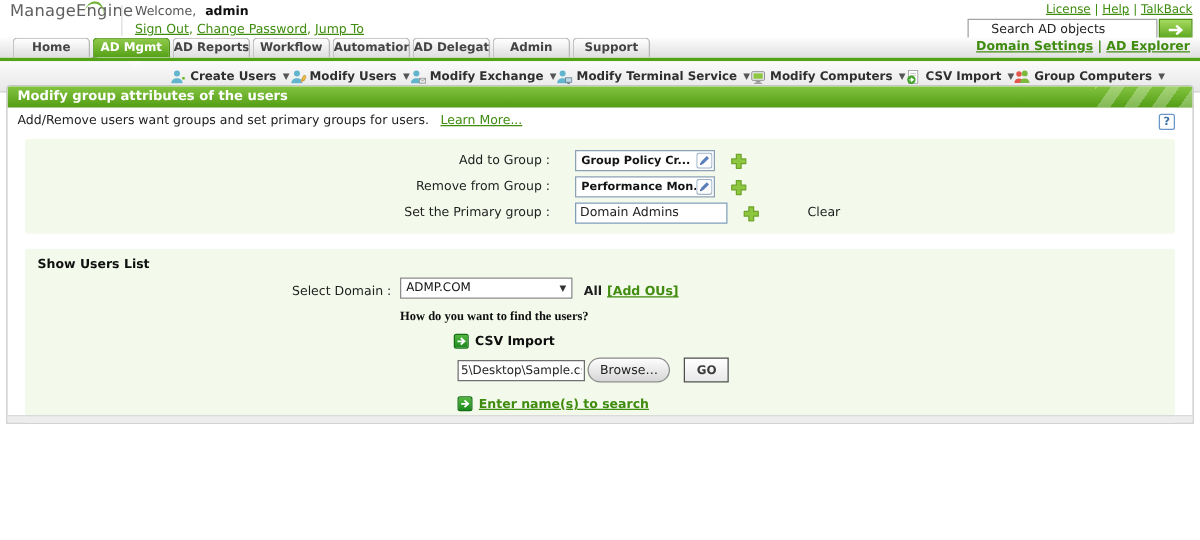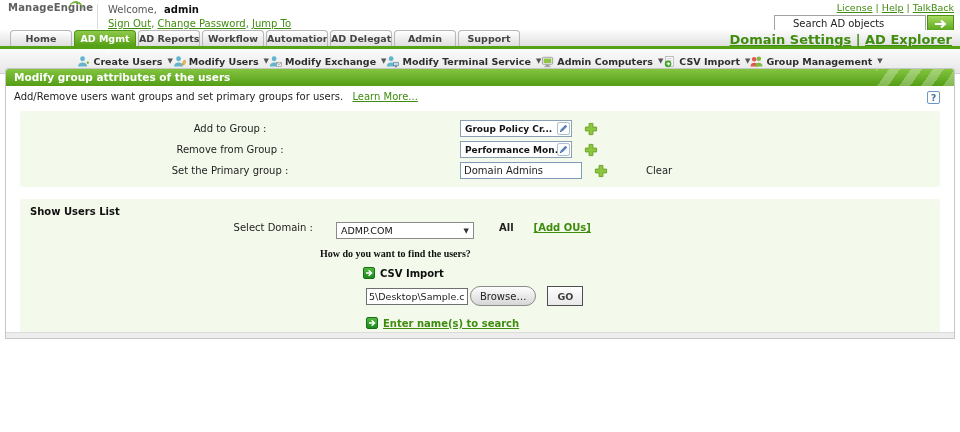--- a/index.html
+++ b/index.html
@@ -2,21 +2,21 @@
 <html><head>
 <meta charset="utf-8">
 <style>
   * { box-sizing: border-box; margin: 0; padding: 0; }
   html,body { width:960px; height:432px; background:#fff; font-family:"DejaVu Sans",sans-serif; font-size:10px; color:#333; overflow:hidden; position:relative; }
   a { text-decoration:underline; cursor:pointer; }
 
   
   .topbar { height:30px; position:relative; background:#fff; }
   .logo { position:absolute; left:8px; top:3px; line-height:1; }
-  .logo-line1 { font-size:10px; font-weight:bold; color:#606060; letter-spacing:.2px; position:relative; }
+  .logo-line1 { font-size:13px; font-weight:normal; color:#606060; letter-spacing:.2px; position:relative; }
   .logo-swirl { position:absolute; left:60px; top:-2px; width:16px; height:11px; border-top:2.5px solid #76b43c; border-radius:50% 50% 0 0/100% 100% 0 0; transform:rotate(10deg); }
   .logo-line2 { font-size:14px; font-weight:bold; color:#3b3b3b; letter-spacing:-.3px; margin-top:16px; }
   .logo-plus { color:#8cc63f; font-style:italic; font-weight:bold; font-size:11px; }
   .welcome-block { position:absolute; left:97px; top:4px; padding-left:10px; border-left:1px solid #dcdcdc; }
   .welcome-line { color:#555; }
   .welcome-line b { color:#111; margin-left:4px; }
   .session-line { margin-top:3px; }
   .green-link { color:#3f8c0f; }
   .sep { color:#3f8c0f; }
   .top-right { position:absolute; right:6px; top:2px; text-align:right; }
@@ -25,53 +25,53 @@
   .search-input { width:152px; height:17px; border:1px solid #a3a3a3; font-size:10px; padding:1px 18px; font-family:"DejaVu Sans",sans-serif; color:#222; }
   .go-btn { width:27px; height:17px; margin-left:1px; background:linear-gradient(#a6d95e,#59a51c); border:1px solid #4c9114; display:flex; align-items:center; justify-content:center; cursor:pointer; padding:0; }
 
   
   .tabbar { height:16px; background:linear-gradient(#fdfdfd,#e0e0e0); position:relative; }
   .tabs { position:absolute; left:10px; bottom:0; display:flex; gap:2px; }
   .tab { width:62px; height:16px; line-height:15px; text-align:center; font-size:9.5px; font-weight:bold; color:#444;
          background:linear-gradient(#ffffff,#dedede); border:1px solid #b7b7b7; border-bottom:none; border-radius:4px 4px 0 0; cursor:pointer;
          white-space:nowrap; overflow:hidden; }
   .tab.active { background:linear-gradient(#8fc94a,#54a015); color:#fff; border-color:#4c9413; }
-  .quick-links { position:absolute; right:8px; top:2px; font-size:13px; font-weight:bold; }
+  .quick-links { position:absolute; right:8px; top:2px; font-size:10px; font-weight:bold; }
   .greenline { height:3px; background:#54a316; }
   .notch { position:absolute; left:102px; top:49px; width:0; height:0; border-left:6px solid transparent; border-right:6px solid transparent; border-top:5px solid #fbfbfb; z-index:5; }
 
   
-  .toolbar { height:25px; background:linear-gradient(#fbfbfb,#e7e7e7); border-bottom:1px solid #cfcfcf; display:flex; align-items:center; justify-content:center; padding:0 28px; }
+  .toolbar { height:25px; background:linear-gradient(#fbfbfb,#e7e7e7); border-bottom:1px solid #cfcfcf; display:flex; align-items:center; justify-content:flex-end; padding:0 28px; }
   .tool-item { display:flex; align-items:center; gap:3px; font-size:9.5px; font-weight:bold; color:#2f2f2f; cursor:pointer; white-space:nowrap; }
   .caret { font-size:7px; color:#555; margin-left:2px; }
   .ticon { width:13px; height:13px; display:block; }
 
   
   .content-box { position:absolute; left:5px; right:5px; top:68px; height:271px; background:#fff; border:1px solid #c6c6c6; border-radius:3px 3px 0 0; overflow:hidden; }
   .box-header { height:17px; background:linear-gradient(#83c440,#549d15); border-radius:2px 2px 0 0; color:#fff; font-weight:bold; font-size:10.5px; line-height:17px; padding-left:8px; position:relative; overflow:hidden; }
   .box-header::after { content:""; position:absolute; right:0; top:0; bottom:0; width:78px;
         background:repeating-linear-gradient(-55deg, rgba(255,255,255,.28) 0 9px, rgba(255,255,255,0) 9px 18px); }
   .desc-row { padding:5px 8px 3px; position:relative; font-size:10px; color:#1e1e1e; }
   .learn-more { margin-left:6px; }
   .help-btn { position:absolute; right:14px; top:5px; width:13px; height:13px; border:1px solid #6b96c8; border-radius:2px; color:#3a6ea5; background:#fdfdfd; font-size:9px; font-weight:bold; text-align:center; line-height:12px; cursor:pointer; }
 
   .panel { margin:6px 14px 0; background:#f3f9eb; border-radius:3px; }
   .panel-1 { padding:5px 0 4px; }
   .form-row { display:flex; align-items:center; margin:4px 0; height:17px; }
-  .form-label { width:440px; text-align:center; padding-right:20px; color:#1e1e1e; }
+  .form-label { width:440px; text-align:right; padding-right:20px; color:#1e1e1e; }
   .group-box { width:112px; height:17px; border:1px solid #8ba0b5; background:#fff; display:flex; align-items:center; padding:1px 1px 1px 4px; cursor:pointer; }
   .group-box .gval { flex:1; font-weight:bold; font-size:9px; color:#131313; white-space:nowrap; overflow:hidden; }
   .edit-icon { width:13px; height:13px; flex:0 0 13px; }
   .plus-icon { margin-left:12px; width:14px; height:14px; cursor:pointer; }
   .text-input { width:122px; height:17px; border:1px solid #7f9db9; font-size:10px; padding:1px 3px; font-family:"DejaVu Sans",sans-serif; color:#222; }
   .clear-label { margin-left:38px; color:#1e1e1e; cursor:pointer; }
 
   .panel-2 { margin-top:12px; padding:7px 0 10px; position:relative; }
   .panel-heading { font-weight:bold; font-size:10px; color:#101010; padding-left:10px; }
-  .domain-row { display:flex; align-items:flex-start; margin-top:5px;gap:16px; }
+  .domain-row { display:flex; align-items:flex-end; margin-top:5px; }
   .domain-label { width:300px; text-align:right; padding-right:7px; color:#1e1e1e; }
   .fake-select { width:138px; height:17px; border:1px solid #8a8a8a; background:#fff; display:flex; align-items:center; padding:0 4px; cursor:pointer; }
   .fake-select .sval { flex:1; font-size:9.5px; color:#111; }
   .fake-select .sarrow { font-size:7px; color:#333; }
   .all-label { margin-left:9px; font-weight:bold; color:#1e1e1e; }
   .add-ous { margin-left:4px; font-weight:bold; }
   .question { margin:9px 0 0 300px; font-weight:bold; color:#0e0e0e;font-family:Liberation Serif, serif; }
   .csv-head { margin:8px 0 0 343px; display:flex; align-items:center; gap:5px; font-weight:bold; color:#0e0e0e; }
   .arrow-badge { width:12px; height:12px; background:linear-gradient(#53b73e,#1d8a1f); border:1px solid #157015; border-radius:2px; display:flex; align-items:center; justify-content:center; flex:0 0 12px; }
   .file-row { margin:7px 0 0 346px; display:flex; align-items:center; }
@@ -186,41 +186,41 @@
     <span>Modify Terminal Service</span>
     <span class="caret">▼</span>
   </div>
   <div class="tool-item">
     <svg class="ticon" viewBox="0 0 14 14">
         <rect x="1.5" y="2.5" width="11" height="7.5" rx="1" fill="#e8e8e8" stroke="#8a8a8a" stroke-width=".8"></rect>
         <rect x="3" y="4" width="8" height="4.6" fill="#8dc63f"></rect>
         <rect x="5" y="10.5" width="4" height="1.6" fill="#9a9a9a"></rect>
         <rect x="3.6" y="12.1" width="6.8" height="1" fill="#9a9a9a"></rect>
       </svg>
-    <span>Admin Computers</span>
+    <span>Modify Computers</span>
     <span class="caret">▼</span>
   </div>
   <div class="tool-item">
     <svg class="ticon" viewBox="0 0 14 14">
         <rect x="3" y="1.5" width="8" height="11" fill="#fff" stroke="#9a9a9a" stroke-width=".7"></rect>
         <path d="M4.5 4h5M4.5 6h5M4.5 8h3" stroke="#c0c0c0" stroke-width=".8"></path>
         <circle cx="5.5" cy="9.5" r="3.6" fill="#44a32b"></circle>
         <path d="M3.8 9.5h2.4M5.2 7.9l1.9 1.6-1.9 1.6" stroke="#fff" stroke-width="1.1" fill="none"></path>
       </svg>
     <span>CSV Import</span>
     <span class="caret">▼</span>
   </div>
   <div class="tool-item">
     <svg class="ticon" viewBox="0 0 14 14">
         <circle cx="4.5" cy="4.5" r="2.4" fill="#e2574c"></circle>
         <path d="M.6 12.3c0-2.7 1.8-3.9 3.9-3.9s3.9 1.2 3.9 3.9z" fill="#e2574c"></path>
         <circle cx="9.5" cy="4" r="2.5" fill="#7cb93c"></circle>
         <path d="M5.5 12.3c0-2.8 1.9-4 4-4s4 1.2 4 4z" fill="#7cb93c"></path>
       </svg>
-    <span>Group Management</span>
+    <span>Group Computers</span>
     <span class="caret">▼</span>
   </div>
 </div>
 
 <div class="content-box">
   <div class="box-header">
     <span>Modify group attributes of the users</span>
   </div>
 
   <div class="desc-row">

